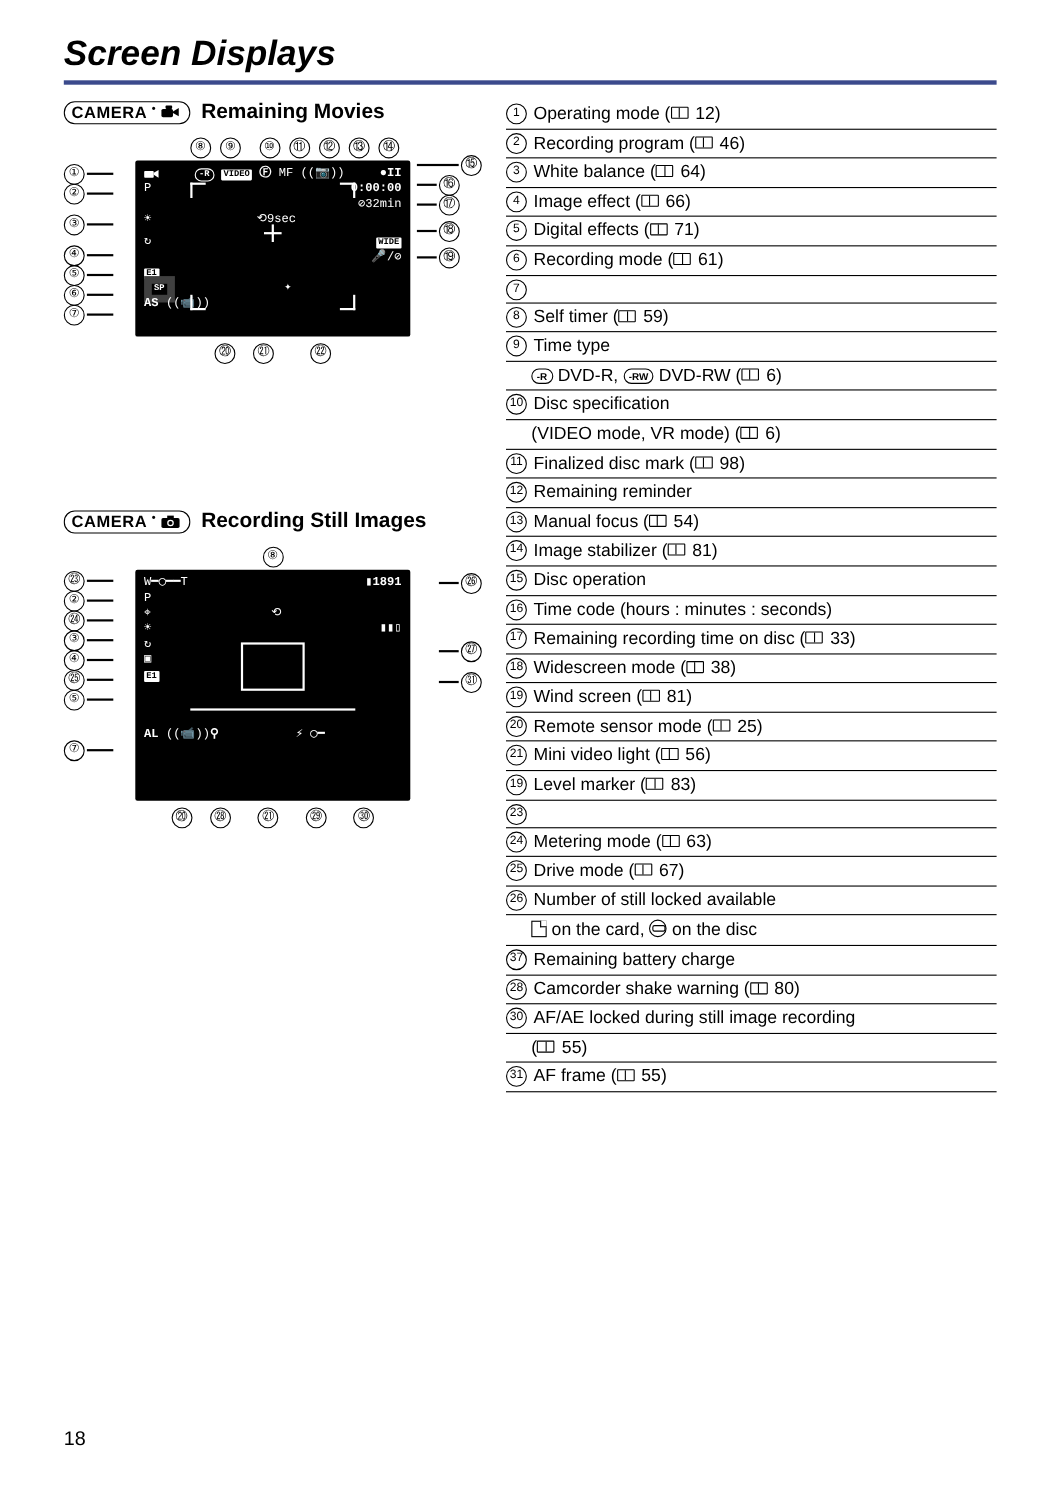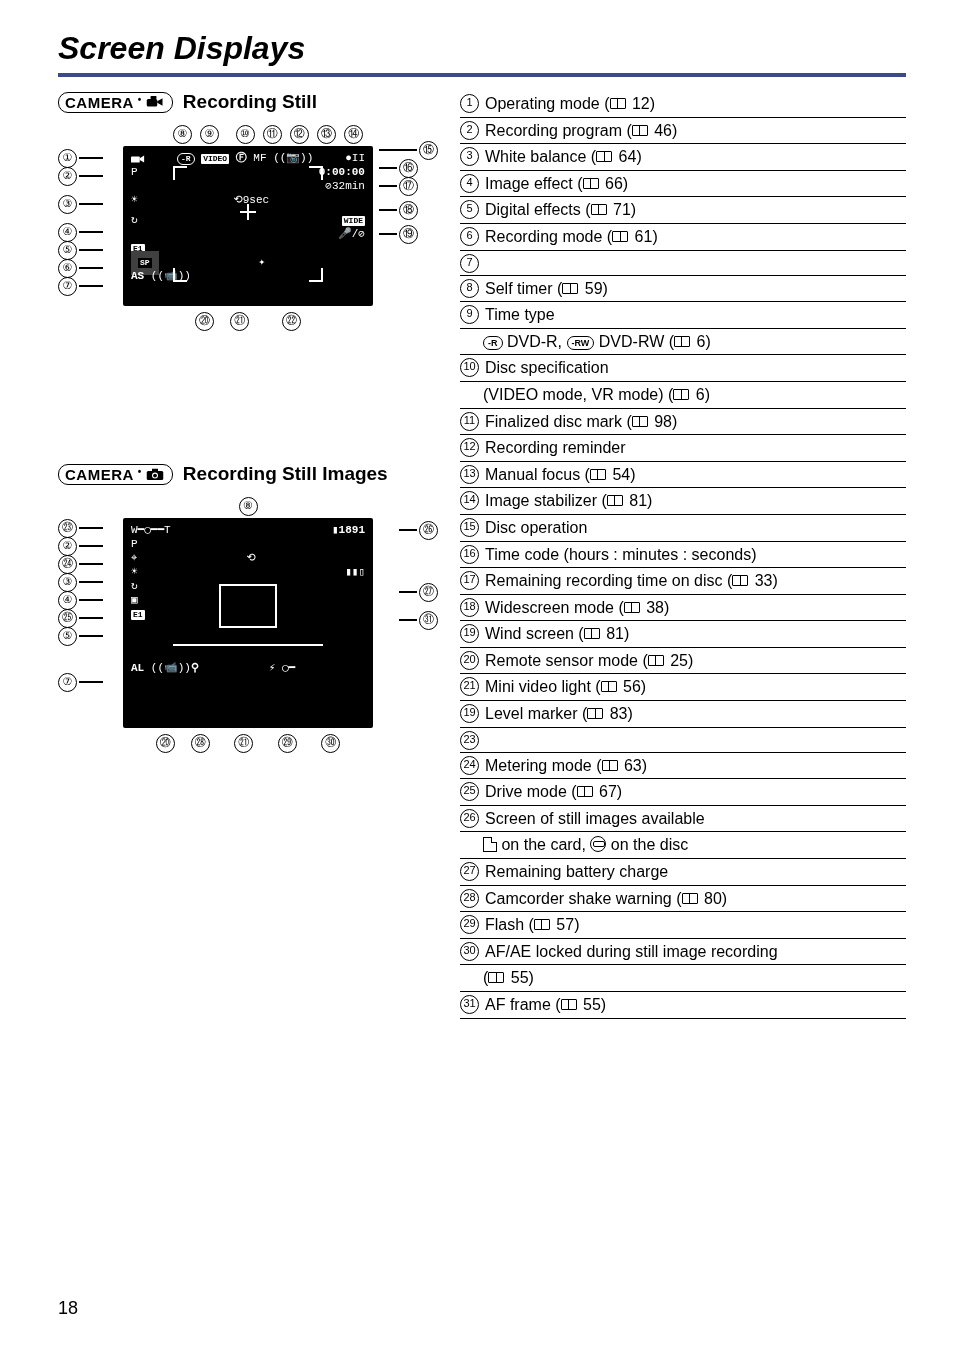--- a/index.html
+++ b/index.html
@@ -176,21 +176,21 @@
       <div class="mode-row">
         <span class="mode-badge">
           <span>CAMERA</span>
           <span class="dot">•</span>
           <svg viewBox="0 0 24 16">
               <rect x="1" y="4" width="14" height="10" rx="2" fill="#000"></rect>
               <path d="M15 7 L22 3 L22 13 L15 9 Z" fill="#000"></path>
               <rect x="6" y="0" width="8" height="4" rx="1" fill="#000"></rect>
             </svg>
         </span>
-        <span class="section-heading">Recording Still</span>
+        <span class="section-heading">Remaining Movies</span>
       </div>
 
       <div class="diagram-wrap" style="height:220px;">
         <div class="callouts-top" style="padding-left:40px;">
           <span class="circ">⑧</span>
           <span class="circ">⑨</span>
           &nbsp;
           <span class="circ">⑩</span>
           <span class="circ">⑪</span>
           <span class="circ">⑫</span>
@@ -269,21 +269,21 @@
                   <path d="M10 5 L15 2 L15 10 L10 7Z" fill="#fff"></path>
                 </svg>
             </span>
             <span>
               <span class="pill">-R</span>
               <span class="wbox">VIDEO</span>
               <span style="font-weight:bold">Ⓕ</span>
               <span>MF</span>
               <span>((📷))</span>
             </span>
-            <span style="font-weight:normal">●II</span>
+            <span style="font-weight:bold">●II</span>
           </div>
           <div class="row">
             <span>P</span>
             <span></span>
             <span style="font-weight:bold">0:00:00</span>
           </div>
           <div class="row">
             <span></span>
               <span></span>
             <span>⊘<span>32min</span></span>
@@ -508,21 +508,21 @@
           <div class="ref-item">
             <span style="width:17px;flex:0 0 17px"></span>
             <span class="ref-text">(VIDEO mode, VR mode) (<span class="book-ic"></span> 6)</span>
           </div>
           <div class="ref-item">
             <span class="circ">11</span>
             <span class="ref-text">Finalized disc mark (<span class="book-ic"></span> 98)</span>
           </div>
           <div class="ref-item">
             <span class="circ">12</span>
-            <span class="ref-text">Recording reminder</span>
+            <span class="ref-text">Remaining reminder</span>
           </div>
           <div class="ref-item">
             <span class="circ">13</span>
             <span class="ref-text">Manual focus (<span class="book-ic"></span> 54)</span>
           </div>
           <div class="ref-item">
             <span class="circ">14</span>
             <span class="ref-text">Image stabilizer (<span class="book-ic"></span> 81)</span>
           </div>
           <div class="ref-item">
@@ -563,39 +563,35 @@
           <div class="ref-item">
             <span class="circ">24</span>
             <span class="ref-text">Metering mode (<span class="book-ic"></span> 63)</span>
           </div>
           <div class="ref-item">
             <span class="circ">25</span>
             <span class="ref-text">Drive mode (<span class="book-ic"></span> 67)</span>
           </div>
           <div class="ref-item">
             <span class="circ">26</span>
-            <span class="ref-text">Screen of still images available</span>
+            <span class="ref-text">Number of still locked available</span>
           </div>
           <div class="ref-item">
             <span style="width:17px;flex:0 0 17px"></span>
             <span class="ref-text"><span class="card-ic"></span> on the card, <span class="disc-ic"></span> on the disc</span>
           </div>
           <div class="ref-item">
-            <span class="circ">27</span>
+            <span class="circ">37</span>
             <span class="ref-text">Remaining battery charge</span>
           </div>
           <div class="ref-item">
             <span class="circ">28</span>
             <span class="ref-text">Camcorder shake warning (<span class="book-ic"></span> 80)</span>
           </div>
           <div class="ref-item">
-            <span class="circ">29</span>
-            <span class="ref-text">Flash (<span class="book-ic"></span> 57)</span>
-          </div>
-          <div class="ref-item">
             <span class="circ">30</span>
             <span class="ref-text">AF/AE locked during still image recording</span>
           </div>
           <div class="ref-item">
             <span style="width:17px;flex:0 0 17px"></span>
             <span class="ref-text">(<span class="book-ic"></span> 55)</span>
           </div>
           <div class="ref-item">
             <span class="circ">31</span>
             <span class="ref-text">AF frame (<span class="book-ic"></span> 55)</span>

